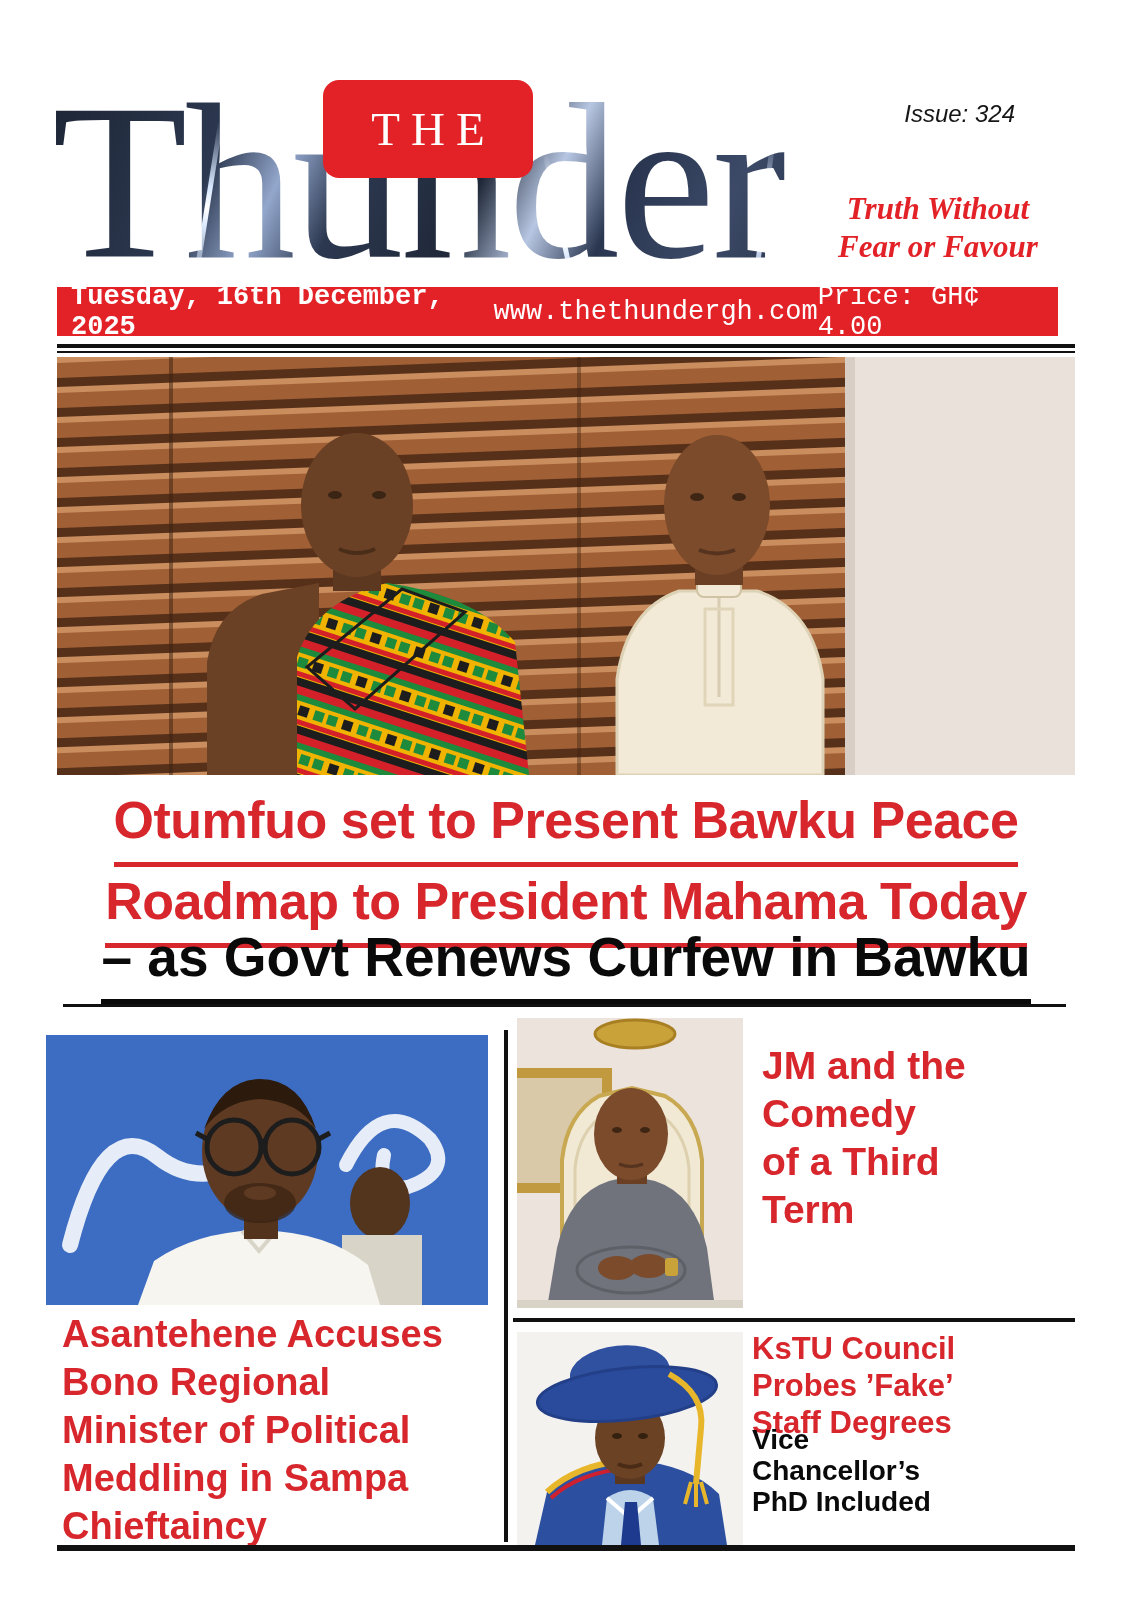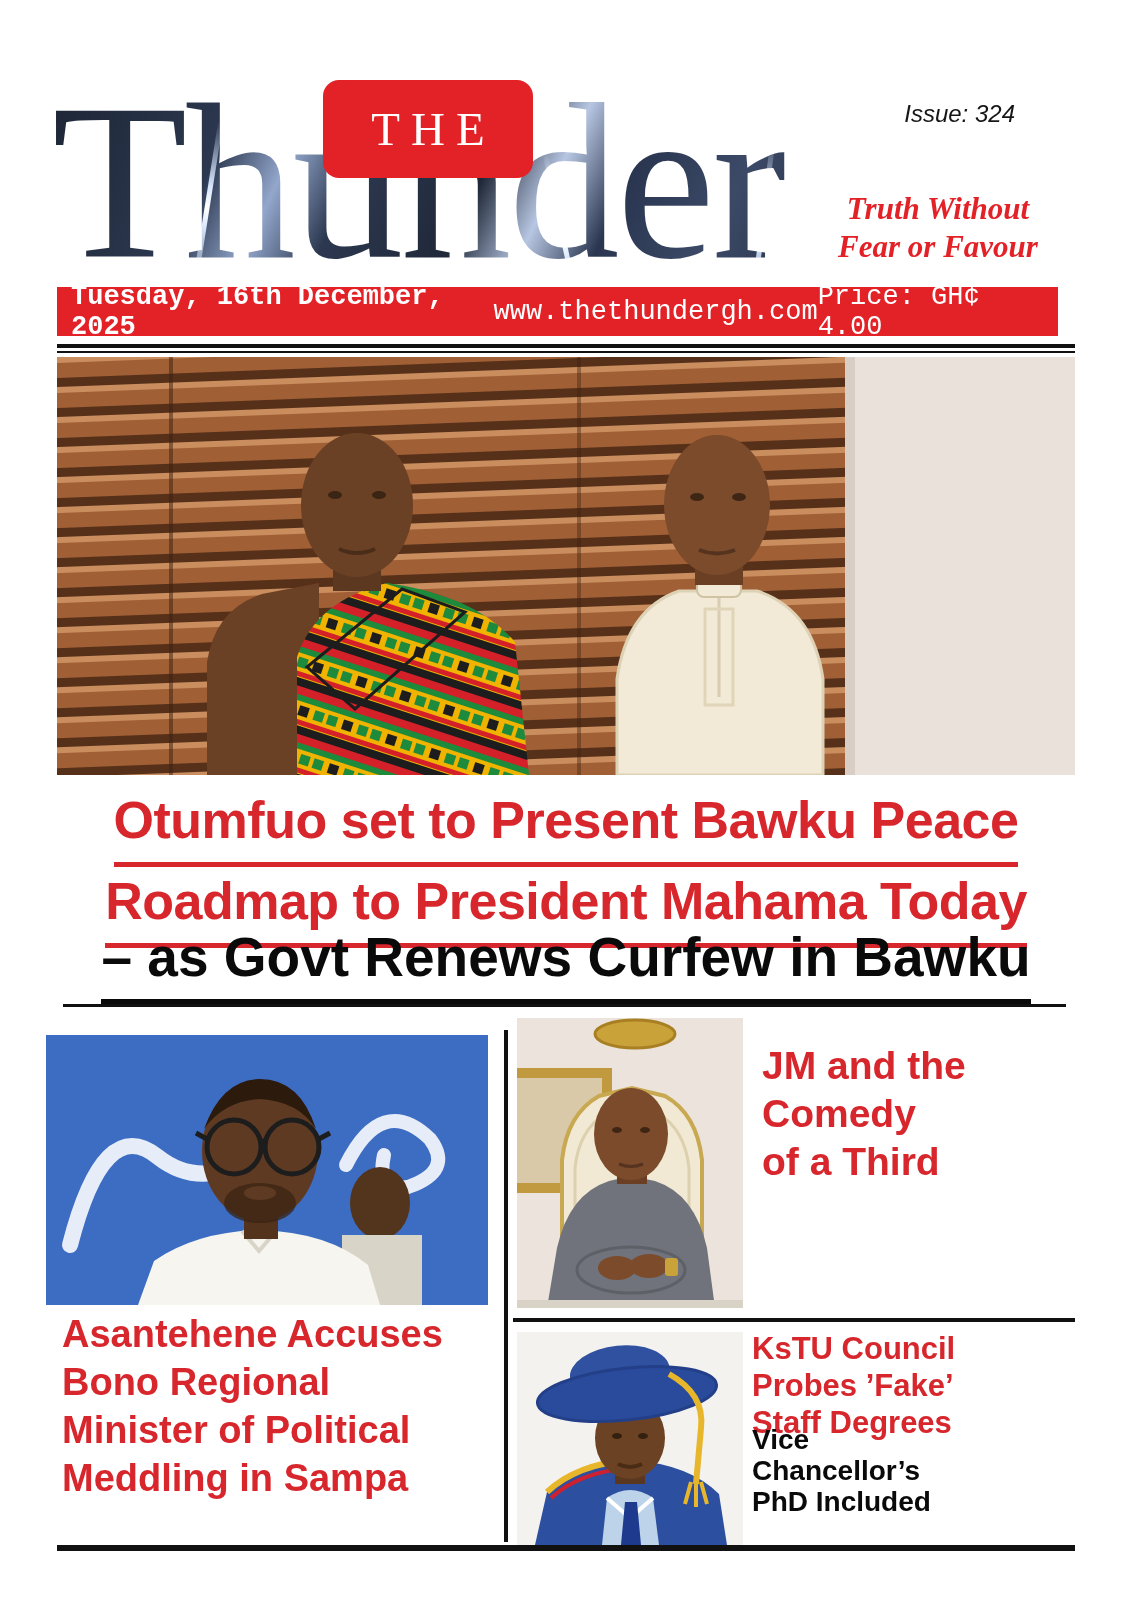--- a/index.html
+++ b/index.html
@@ -205,20 +205,21 @@
       <line x1="213" y1="106" x2="221" y2="106" stroke="#1d1d1d" stroke-width="5"></line>
       <line x1="161" y1="104" x2="150" y2="98" stroke="#1d1d1d" stroke-width="5"></line>
       <line x1="273" y1="104" x2="284" y2="98" stroke="#1d1d1d" stroke-width="5"></line>
     </g>
   </svg>
   <div id="headline-asantehene">
     <span class="line">Asantehene Accuses</span>
     <span class="line">Bono Regional</span>
     <span class="line">Minister of Political</span>
     <span class="line">Meddling in Sampa</span>
+    <span class="line">Chieftaincy</span>
   </div>
 
   <div class="rule" id="v-divider"></div>
 
   <svg class="photo" id="photo-jm" role="img" width="226" height="290" viewBox="0 0 226 290" aria-label="President Mahama in grey attire seated on an ornate cream chair">
     <rect width="226" height="290" fill="#ece4dc"></rect>
     <rect x="-30" y="55" width="120" height="115" fill="#d9c9a8" stroke="#c19a3f" stroke-width="10"></rect>
     <ellipse cx="118" cy="16" rx="40" ry="14" fill="#c9a23a" stroke="#a87f22" stroke-width="3"></ellipse>
     <path d="M45,290 L45,142 Q50,96 82,78 L115,70 L148,78 Q180,96 185,142 L185,290 Z" fill="#f1e9d4" stroke="#c8a850" stroke-width="4"></path>
     <path d="M58,290 L58,150 Q62,112 88,96 L115,90 L142,96 Q168,112 172,150 L172,290 Z" fill="none" stroke="#ddd0ae" stroke-width="3"></path>
@@ -233,20 +234,21 @@
       <ellipse cx="100" cy="250" rx="19" ry="12" fill="#7b4b2b"></ellipse>
       <ellipse cx="132" cy="248" rx="19" ry="12" fill="#7b4b2b"></ellipse>
       <rect x="148" y="240" width="13" height="18" rx="3" fill="#caa23a"></rect>
     </g>
     <rect y="282" width="226" height="8" fill="#d9d2c6"></rect>
   </svg>
   <div id="headline-jm">
     <span class="line">JM and the</span>
     <span class="line">Comedy</span>
     <span class="line">of a Third</span>
+    <span class="line">Term</span>
   </div>
 
   <div class="rule" id="h-divider"></div>
 
   <svg class="photo" id="photo-kstu" role="img" width="226" height="213" viewBox="0 0 226 213" aria-label="Vice Chancellor in blue academic regalia with wide-brim hat and gold tassel">
     <rect width="226" height="213" fill="#f4f2ef"></rect>
     <g>
       <path d="M18,213 L30,160 Q60,132 113,128 Q172,132 202,162 L210,213 Z" fill="#2c4fa0"></path>
       <path d="M30,160 Q60,132 113,128" stroke="#e8b62a" stroke-width="6" fill="none"></path>
       <path d="M34,166 Q62,140 113,136" stroke="#cf2030" stroke-width="4" fill="none"></path>

